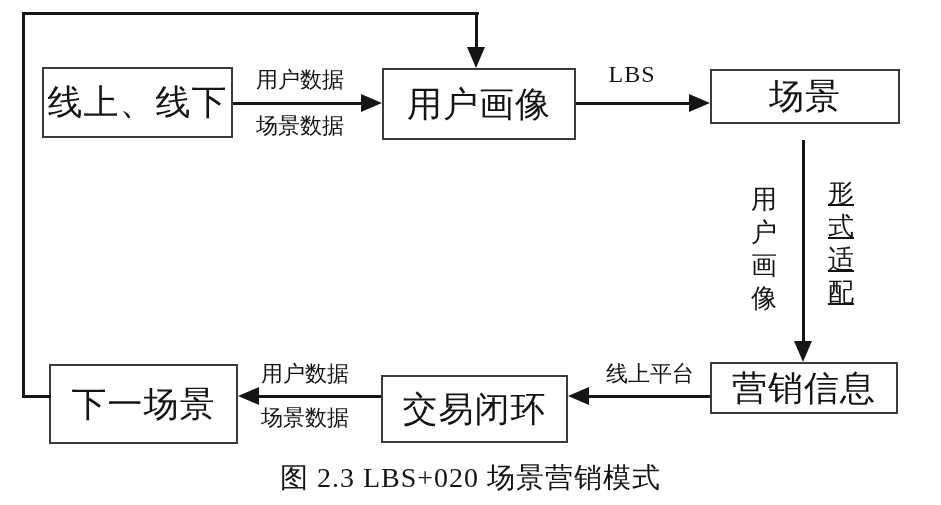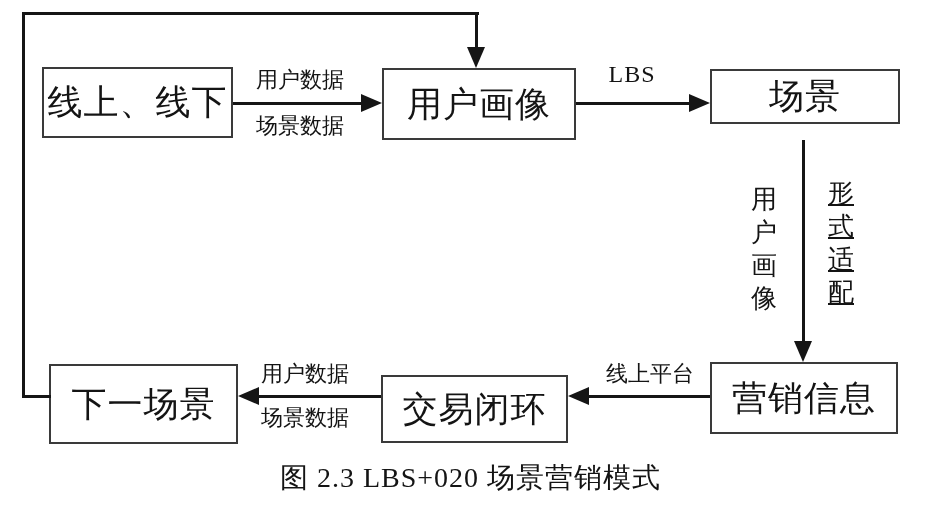--- a/index.html
+++ b/index.html
@@ -58,21 +58,21 @@
 <body>
 
 <div class="canvas">
 
   <div class="node" style="left:42px;top:67px;width:191px;height:71px;">线上、线下</div>
 
   <div class="node" style="left:382px;top:68px;width:194px;height:72px;">用户画像</div>
 
   <div class="node" style="left:710px;top:69px;width:190px;height:55px;">场景</div>
 
-  <div class="node" style="left:710px;top:362px;width:188px;height:72px;">营销信息</div>
+  <div class="node" style="left:710px;top:362px;width:188px;height:52px;">营销信息</div>
 
   <div class="node" style="left:381px;top:375px;width:187px;height:68px;">交易闭环</div>
 
   <div class="node" style="left:49px;top:364px;width:189px;height:80px;">下一场景</div>
 
   <div class="line" style="left:233px;top:102px;width:130px;height:3px;"></div>
   <div class="ah ah-right" style="left:361px;top:94px;"></div>
   <div class="lbl" style="left:240px;top:67px;width:120px;">用户数据</div>
   <div class="lbl" style="left:240px;top:113px;width:120px;">场景数据</div>
 

